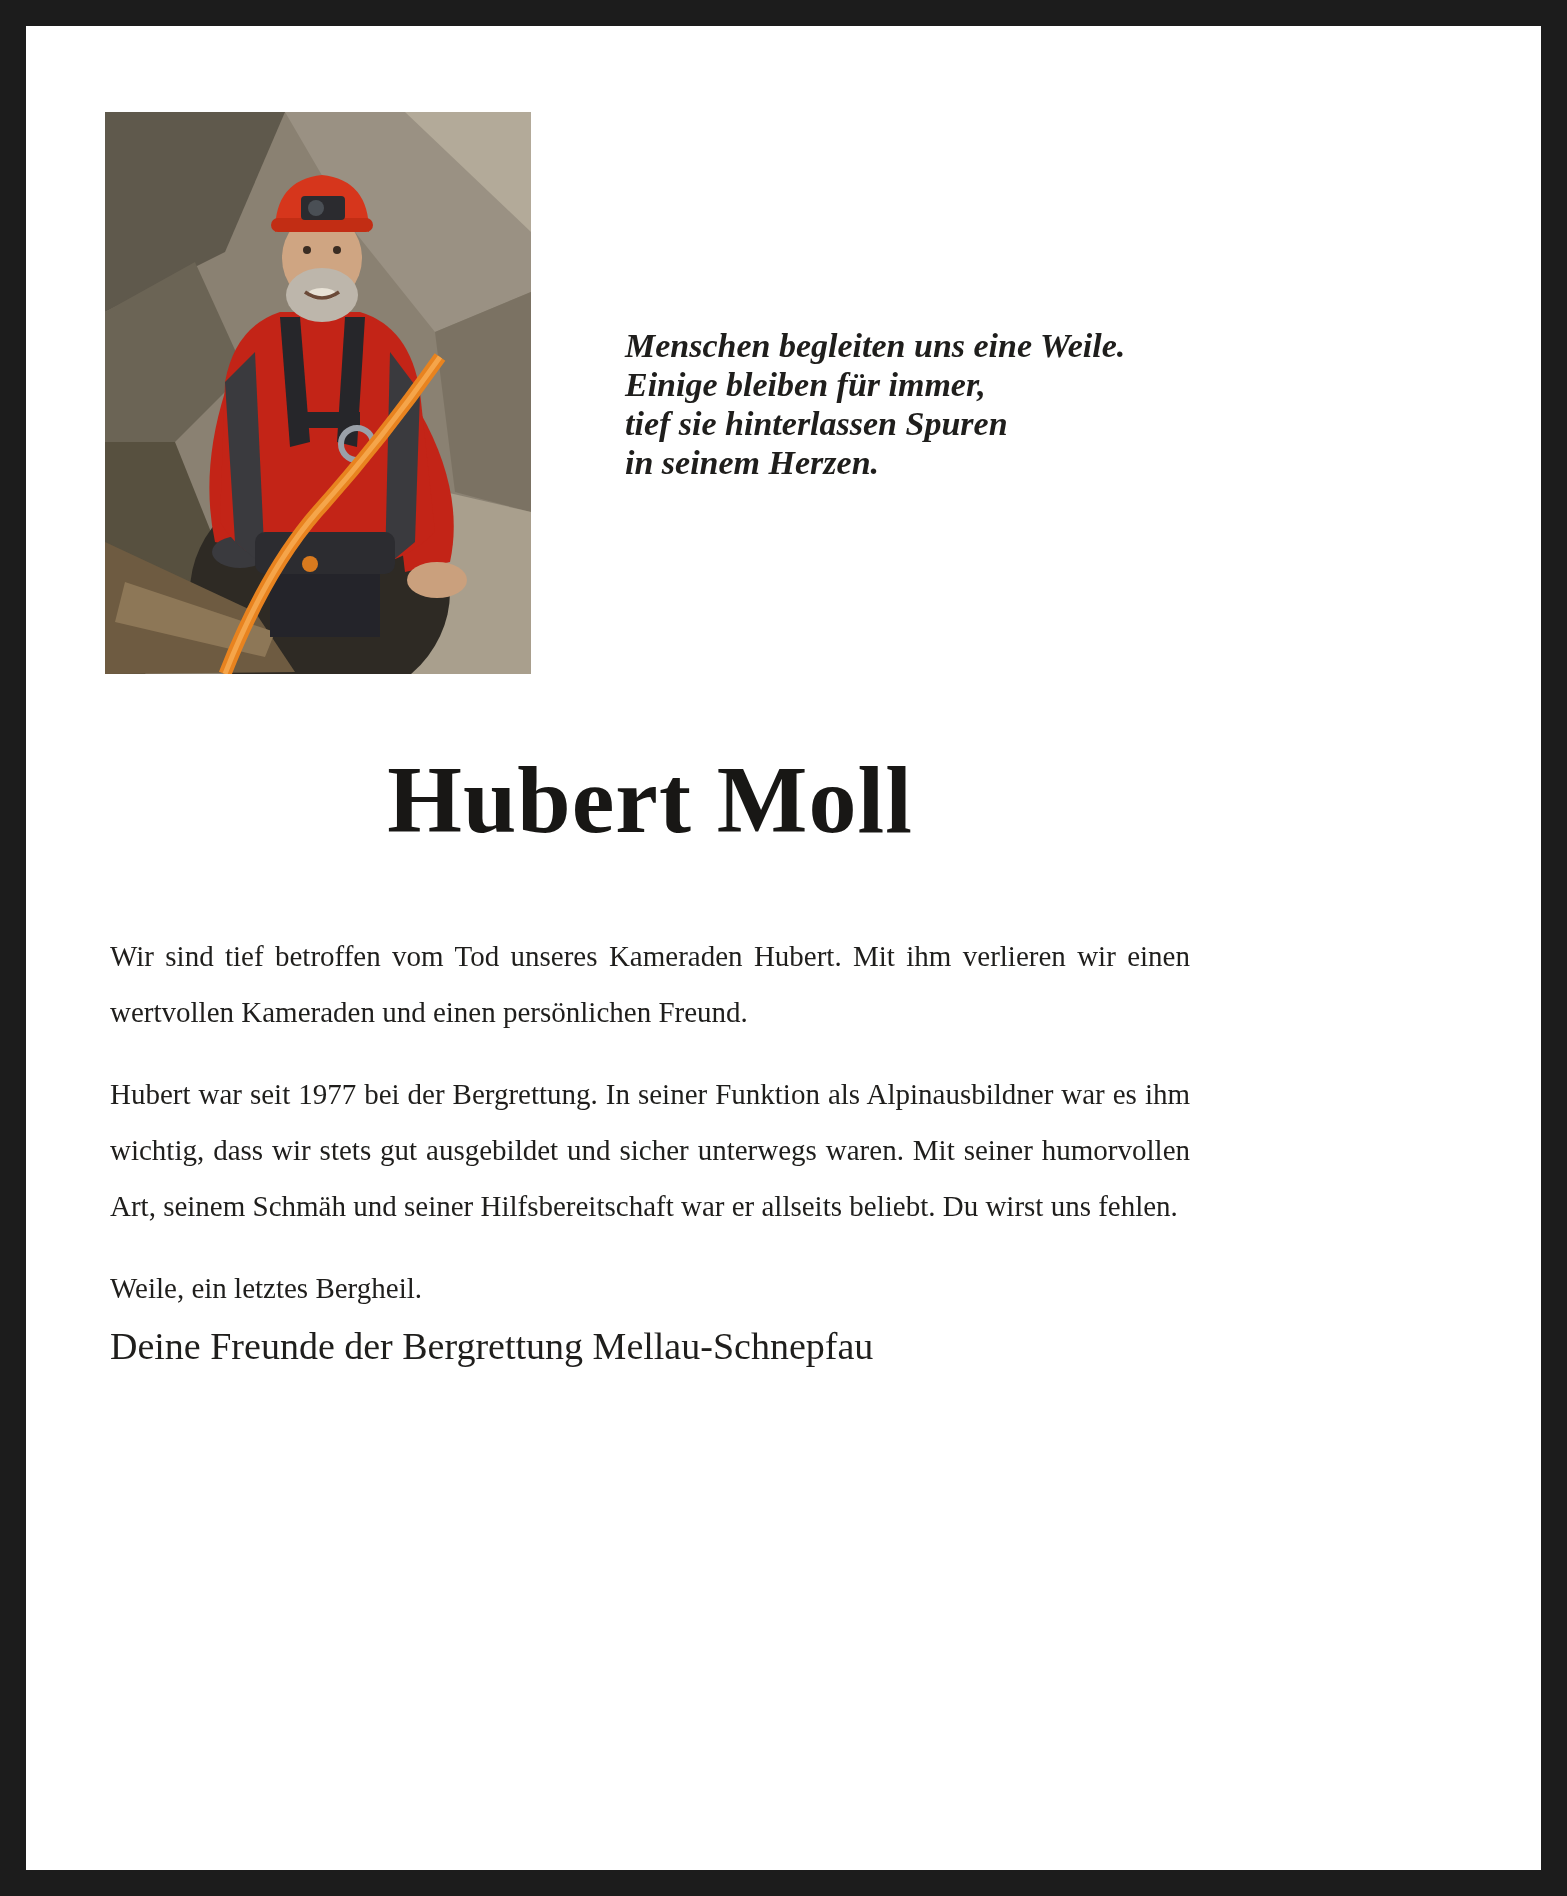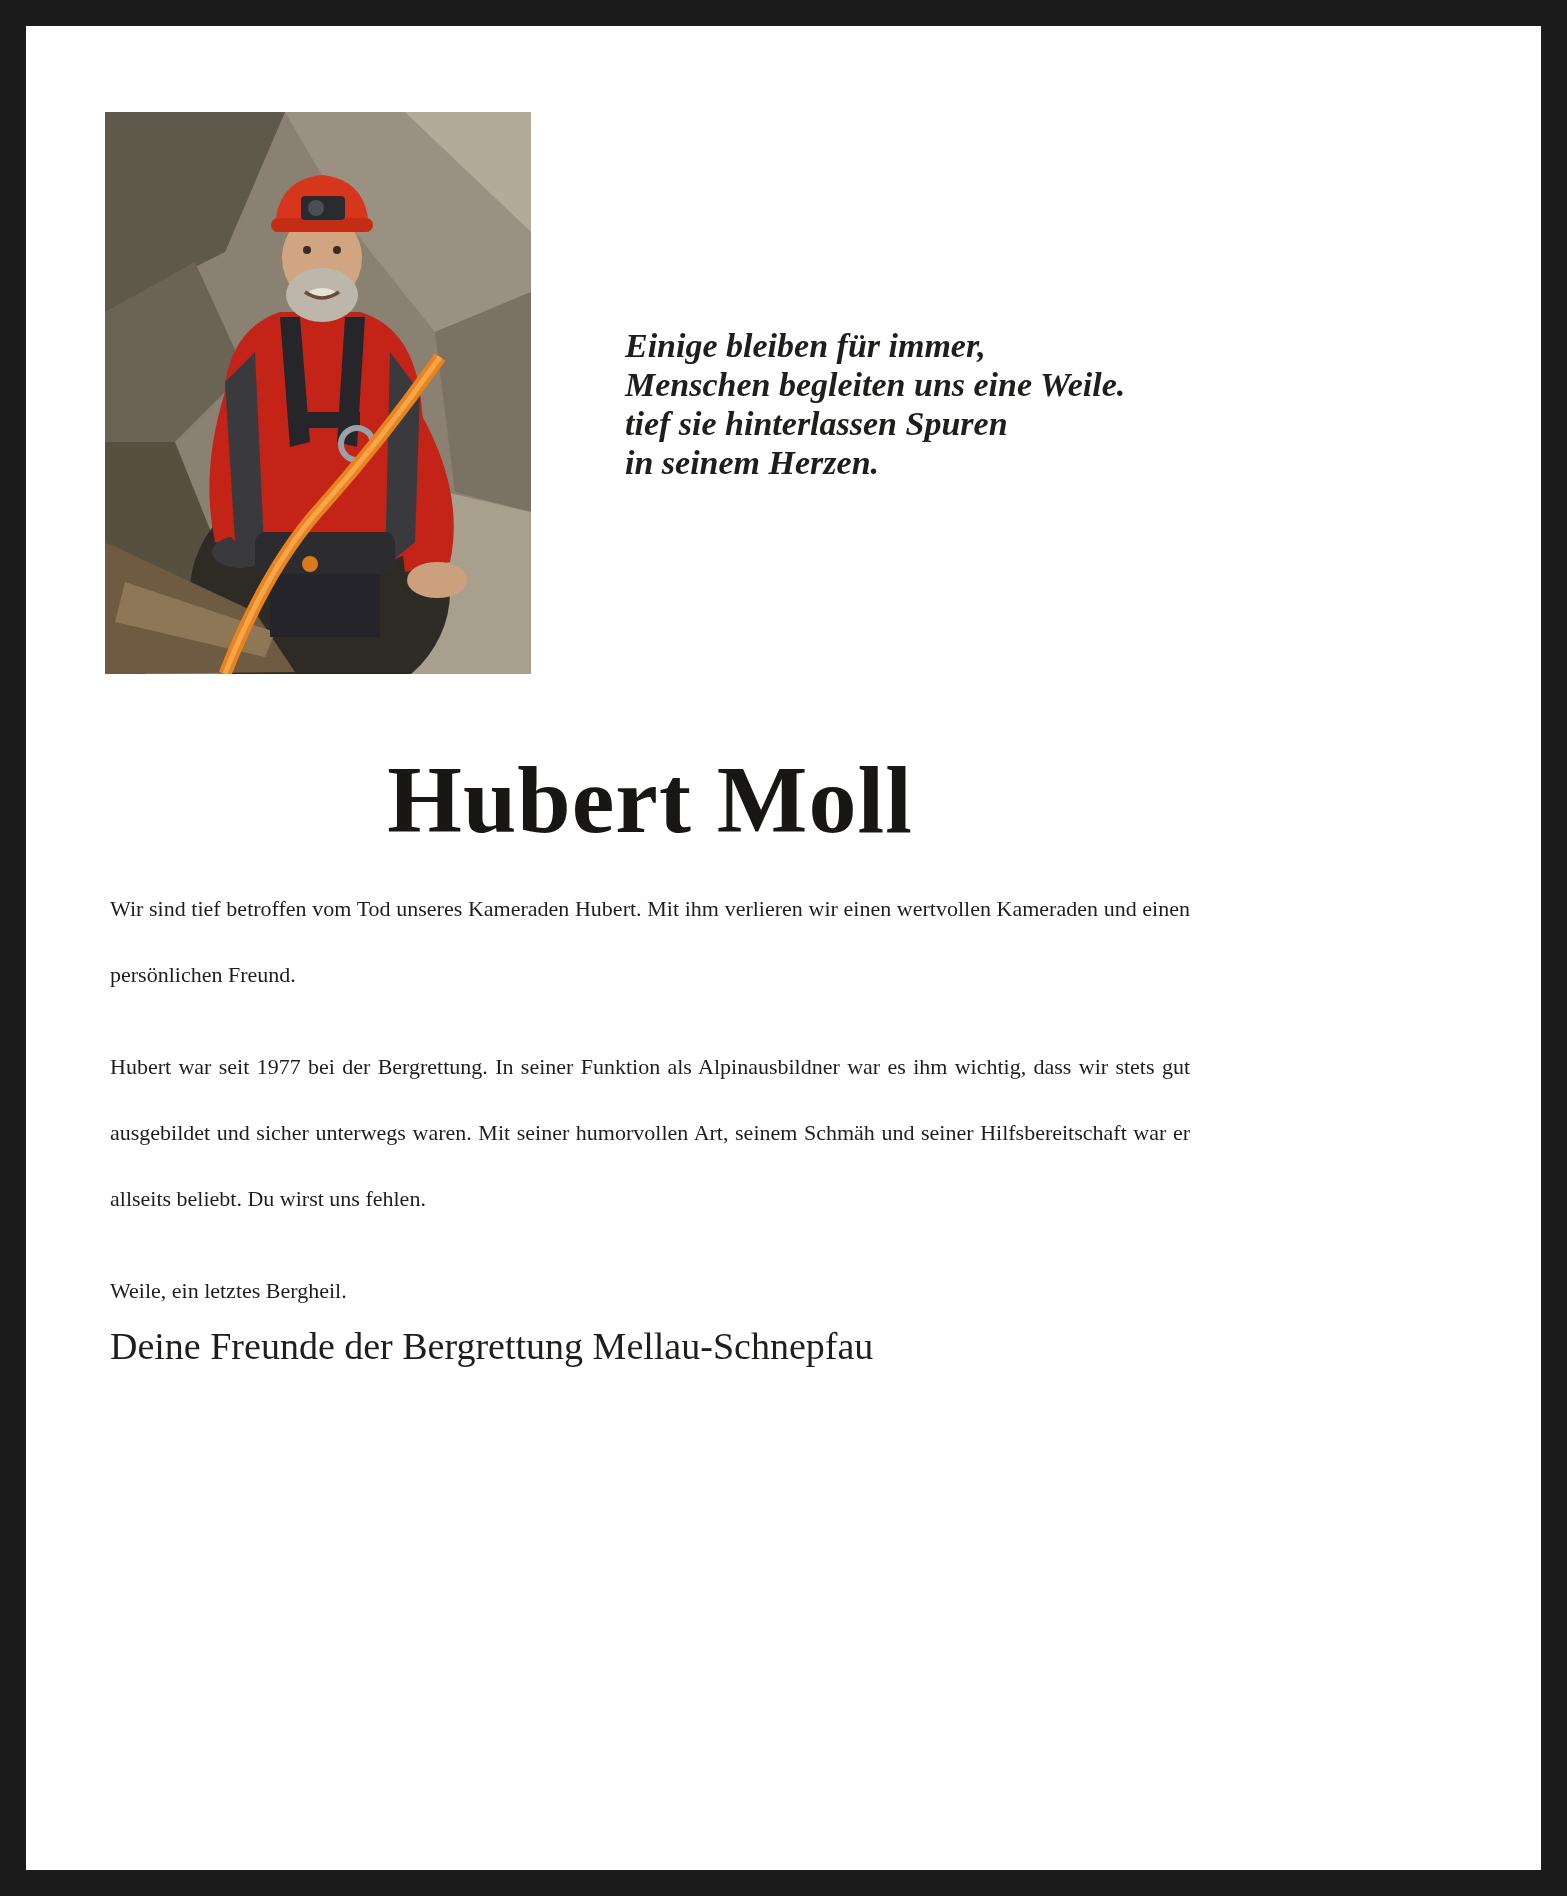--- a/index.html
+++ b/index.html
@@ -49,24 +49,24 @@
     text-align: center;
     font-size: 96px;
     font-weight: 600;
     letter-spacing: 1px;
     color: #181715;
   }
 
   .bodytext {
     position: absolute;
     left: 84px;
-    top: 850px;
+    top: 902px;
     width: 1080px;
-    font-size: 22px;
-    line-height: 66px;
+    font-size: 29px;
+    line-height: 56px;
     text-align: justify;
   }
   .bodytext p {
     margin: 0 0 26px 0;
   }
   .bodytext p.closing {
     text-align: left;
     margin-top: 18px;
   }
 
@@ -138,22 +138,22 @@
       <circle cx="211" cy="96" r="8" fill="#4a4f55"></circle>
 
       <circle cx="252" cy="332" r="16" stroke="#9aa0a8" stroke-width="6" fill="none"></circle>
 
       <path d="M335,245 Q275,330 212,400 Q160,460 120,562" stroke="#e8831f" stroke-width="13" fill="none"></path>
       <path d="M335,245 Q275,330 212,400 Q160,460 120,562" stroke="#f5a54a" stroke-width="5" fill="none"></path>
     </svg>
   </div>
 
   <div class="quote">
+    <div>Menschen begleiten uns eine Weile.</div>
     <div>Einige bleiben für immer,</div>
-    <div>Menschen begleiten uns eine Weile.</div>
     <div>tief sie hinterlassen Spuren</div>
     <div>in seinem Herzen.</div>
   </div>
 
   <div class="title">Hubert Moll</div>
 
   <div class="bodytext">
     <p>Wir sind tief betroffen vom Tod unseres Kameraden Hubert. Mit ihm verlieren wir einen wertvollen Kameraden und einen persönlichen Freund.</p>
     <p>Hubert war seit 1977 bei der Bergrettung. In seiner Funktion als Alpinausbildner war es ihm wichtig, dass wir stets gut ausgebildet und sicher unterwegs waren. Mit seiner humorvollen Art, seinem Schmäh und seiner Hilfsbereitschaft war er allseits beliebt. Du wirst uns fehlen.</p>
     <p class="closing">Weile, ein letztes Bergheil.</p>

